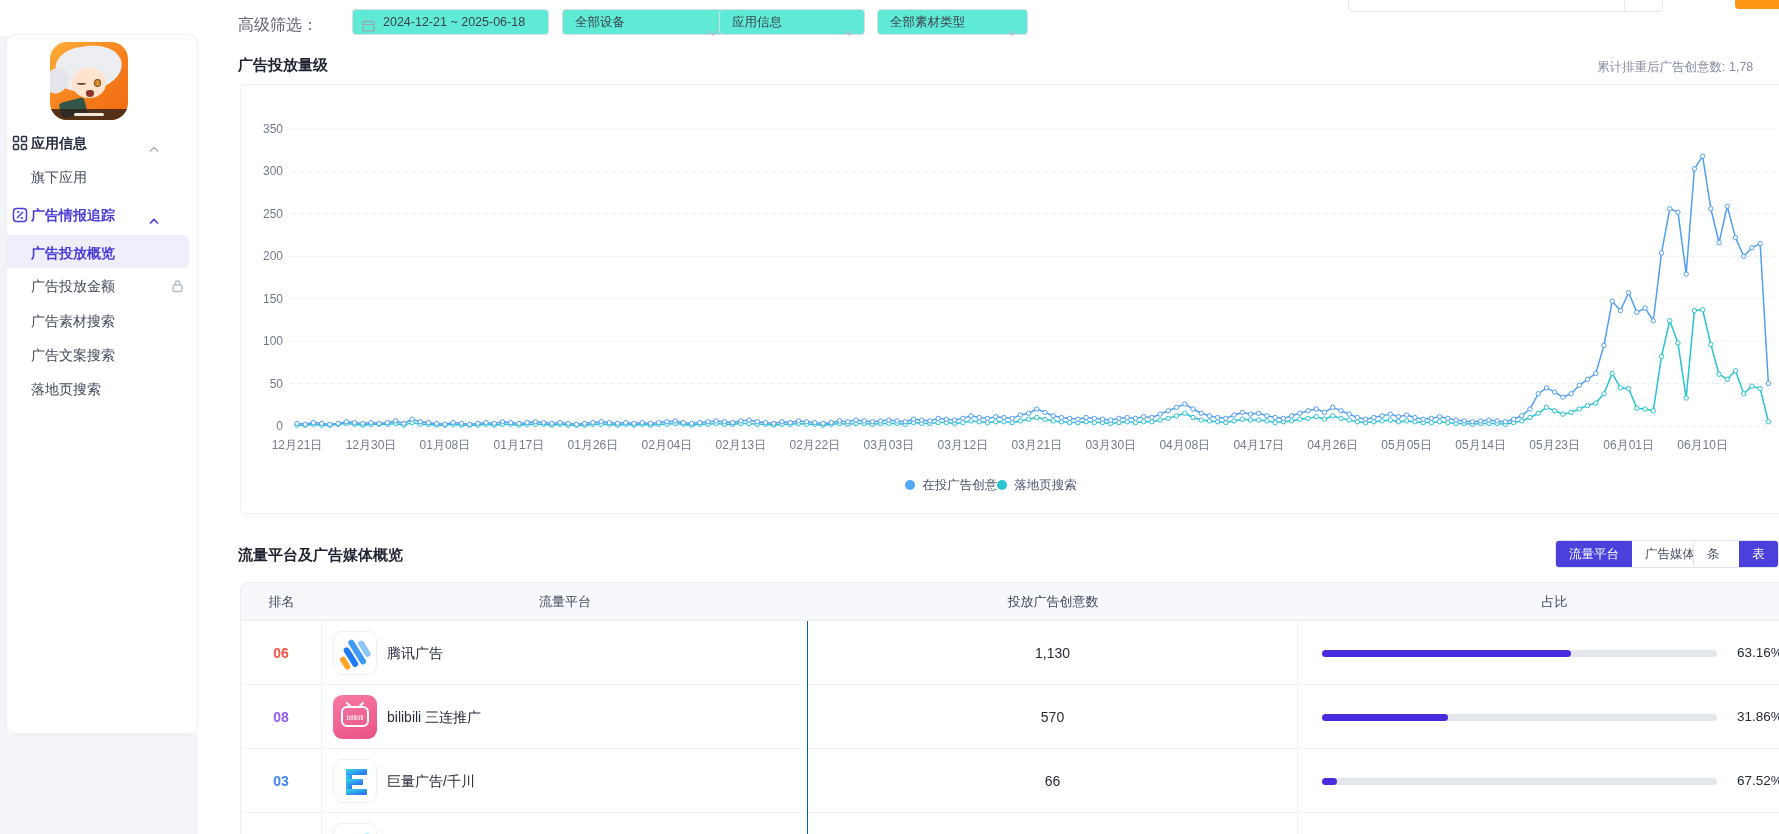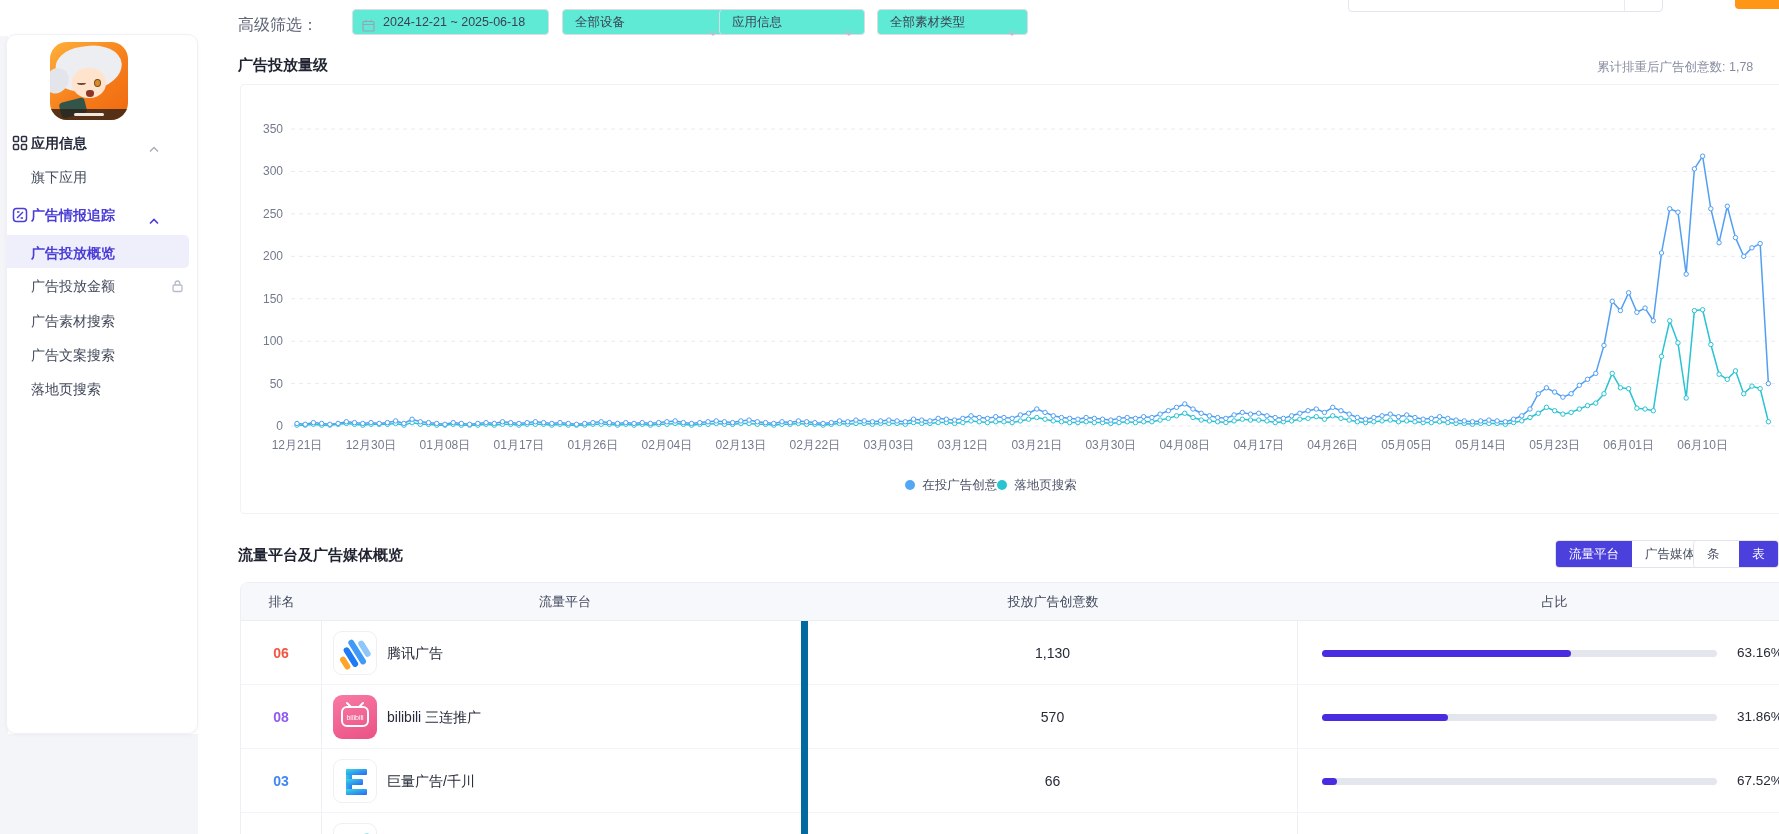--- a/index.html
+++ b/index.html
@@ -63,21 +63,21 @@
   .tg-btn { height:26px; line-height:26px; padding:0 13px; font-size:12.5px; color:#474e60; background:#fff; cursor:pointer; }
   .tg-btn.active { background:#4c40dd; color:#fff; }
   .tg1 { left:1555px; } .tg2 { left:1693px; }
 
   
   .table-card { left:240px; top:582px; width:1570px; height:300px; background:#fff; border:1px solid #edeff5; border-radius:8px 8px 0 0; overflow:hidden; }
   .t-head { position:absolute; left:0; top:0; width:1570px; height:38px; background:#f7f8fb; border-bottom:1px solid #ebedf3; font-size:13px; color:#3f475c; }
   .t-head .hc { position:absolute; top:0; line-height:38px; text-align:center; }
   .t-row { position:absolute; left:0; width:1570px; height:64px; border-bottom:1px solid #f1f3f8; }
   .c-rank { position:absolute; left:0; top:0; width:81px; height:64px; line-height:64px; text-align:center; font-weight:bold; font-size:14px; border-right:1px solid #eef0f6; }
-  .c-plat { position:absolute; left:81px; top:0; width:486px; height:64px; border-right:7px solid #0369a1; }
+  .c-plat { position:absolute; left:81px; top:0; width:486px; height:64px; border-right:1px solid #0369a1; }
   .c-cnt  { position:absolute; left:567px; top:0; width:490px; height:64px; line-height:64px; text-align:center; font-size:14px; border-right:1px solid #eef0f6; }
   .c-pct  { position:absolute; left:1057px; top:0; width:513px; height:64px; }
   .tile { position:absolute; left:11px; top:10px; width:44px; height:44px; border-radius:9px; border:1px solid #f0f0f3; background:#fff; overflow:hidden; }
   .tile.pink { background:linear-gradient(160deg,#f87aa5,#ea5286); border:none; }
   .pname { position:absolute; left:65px; top:0; line-height:64px; font-size:14px; color:#262b38; }
   .track { position:absolute; left:24px; top:29px; width:395px; height:7px; background:#e4e6ed; border-radius:4px; }
   .fill  { position:absolute; left:0; top:0; height:7px; background:#4a2ce0; border-radius:4px; }
   .plabel { position:absolute; left:439px; top:0; line-height:64px; font-size:13.5px; color:#262b36; }
 </style>
 </head>

